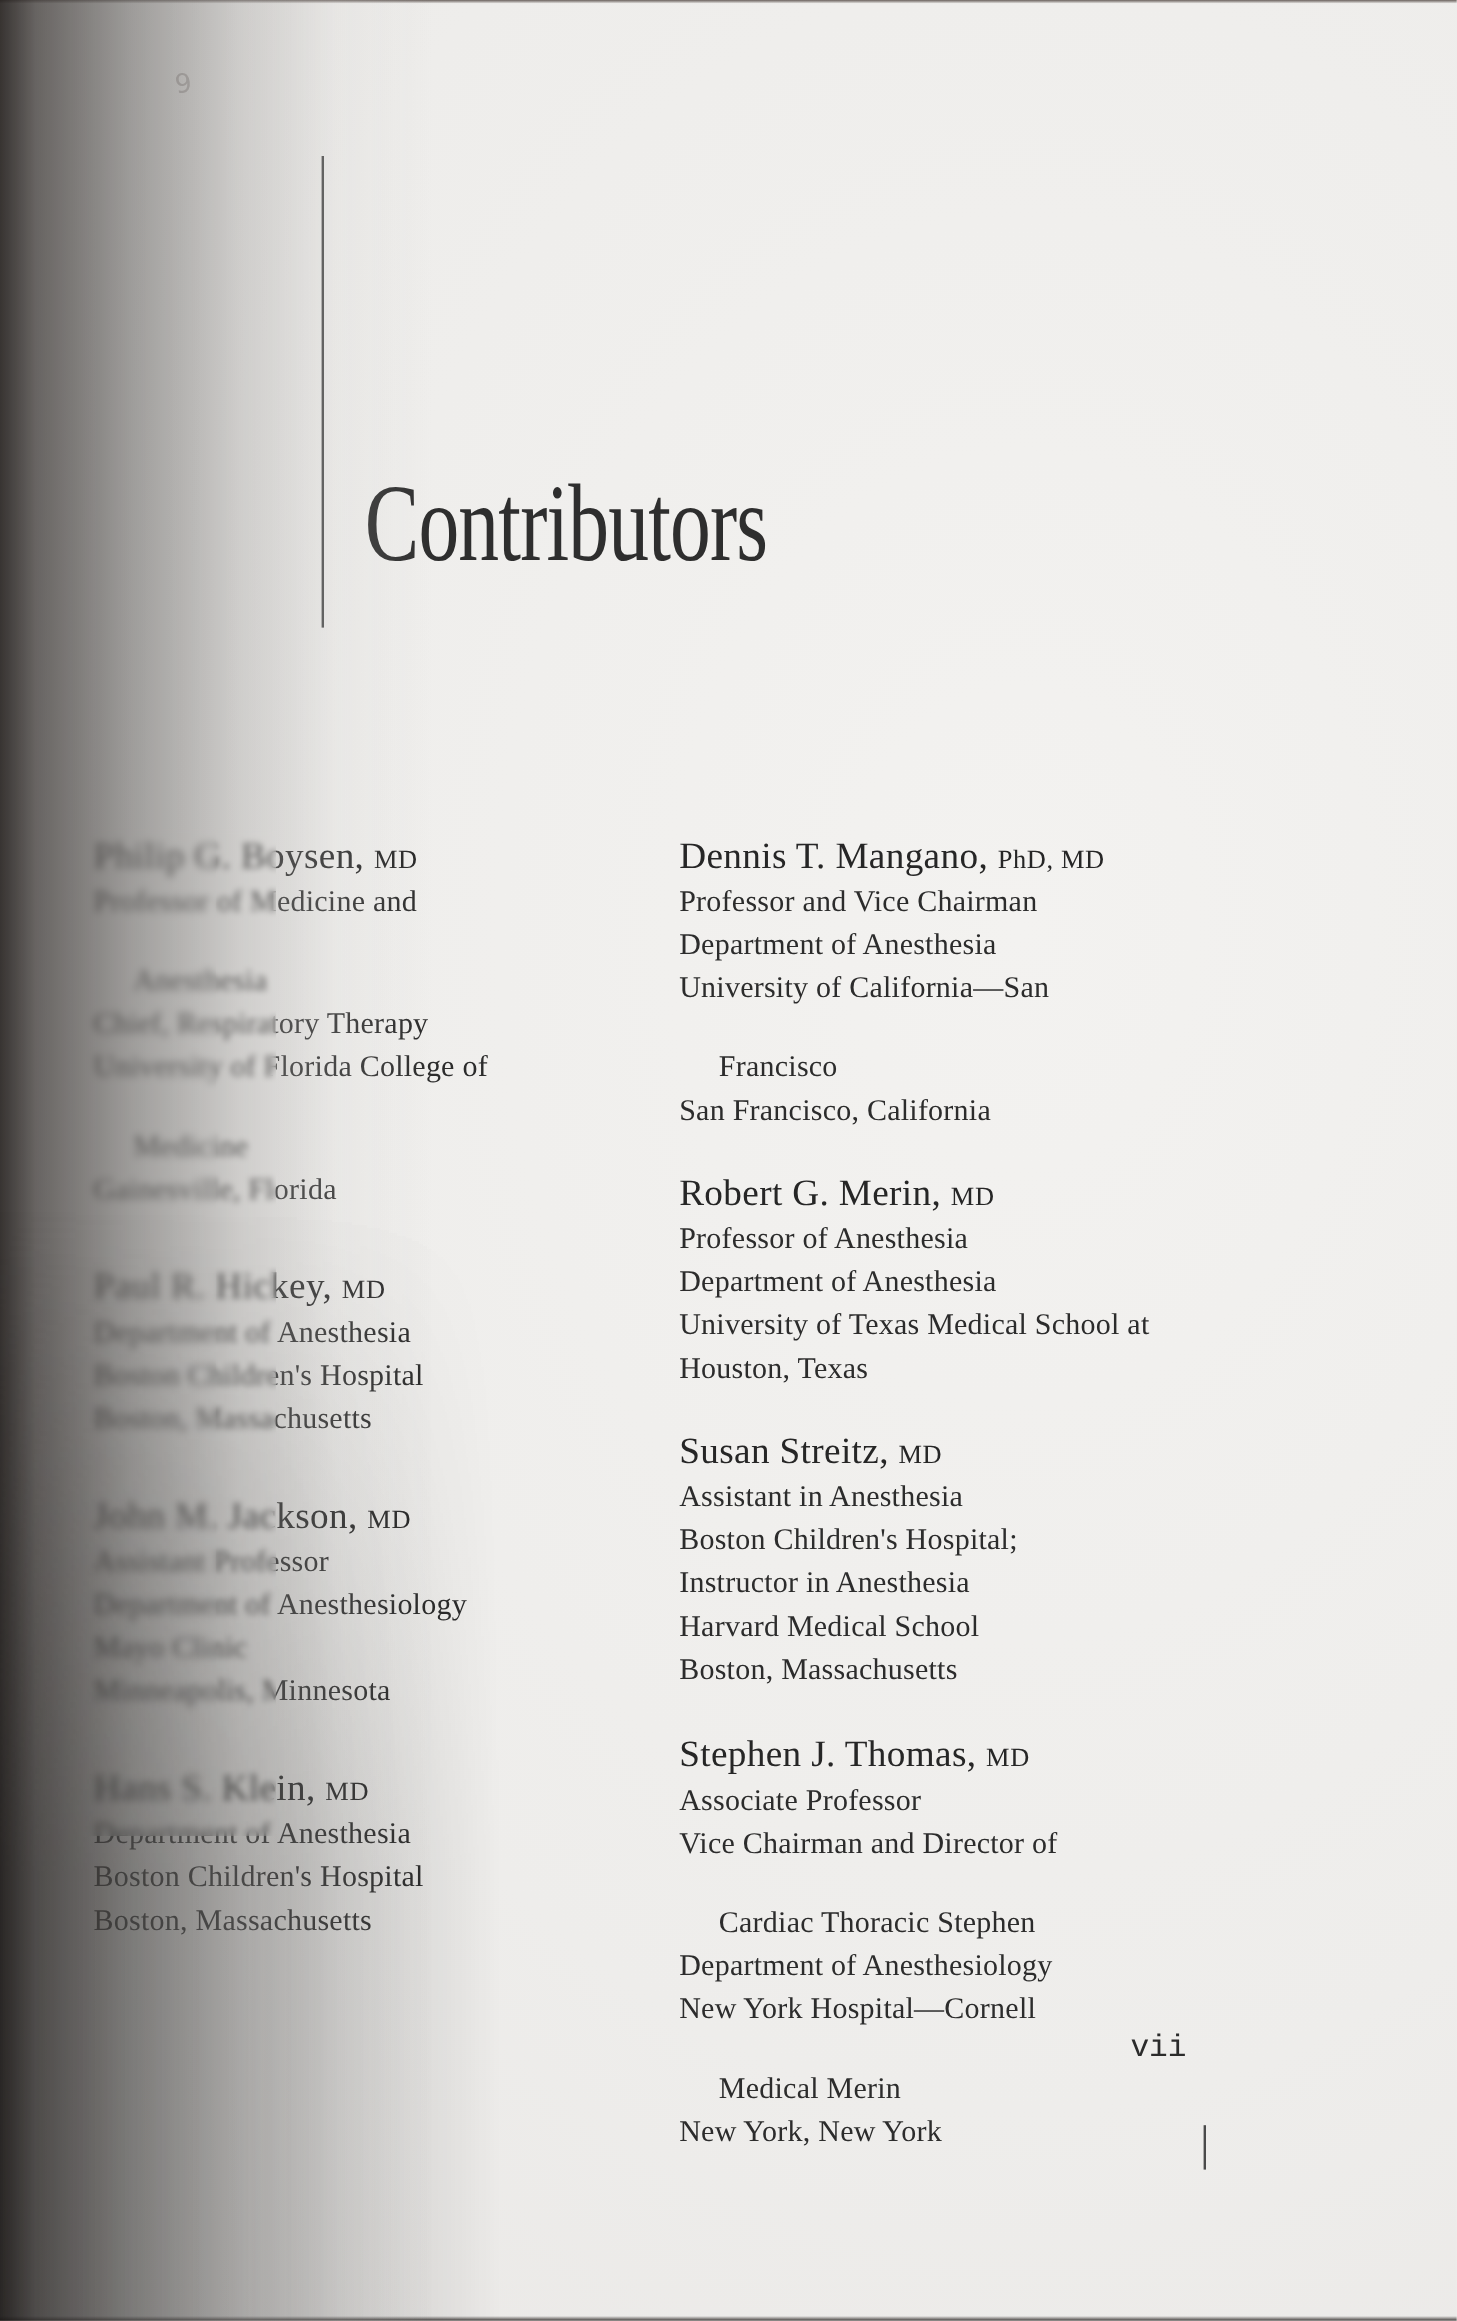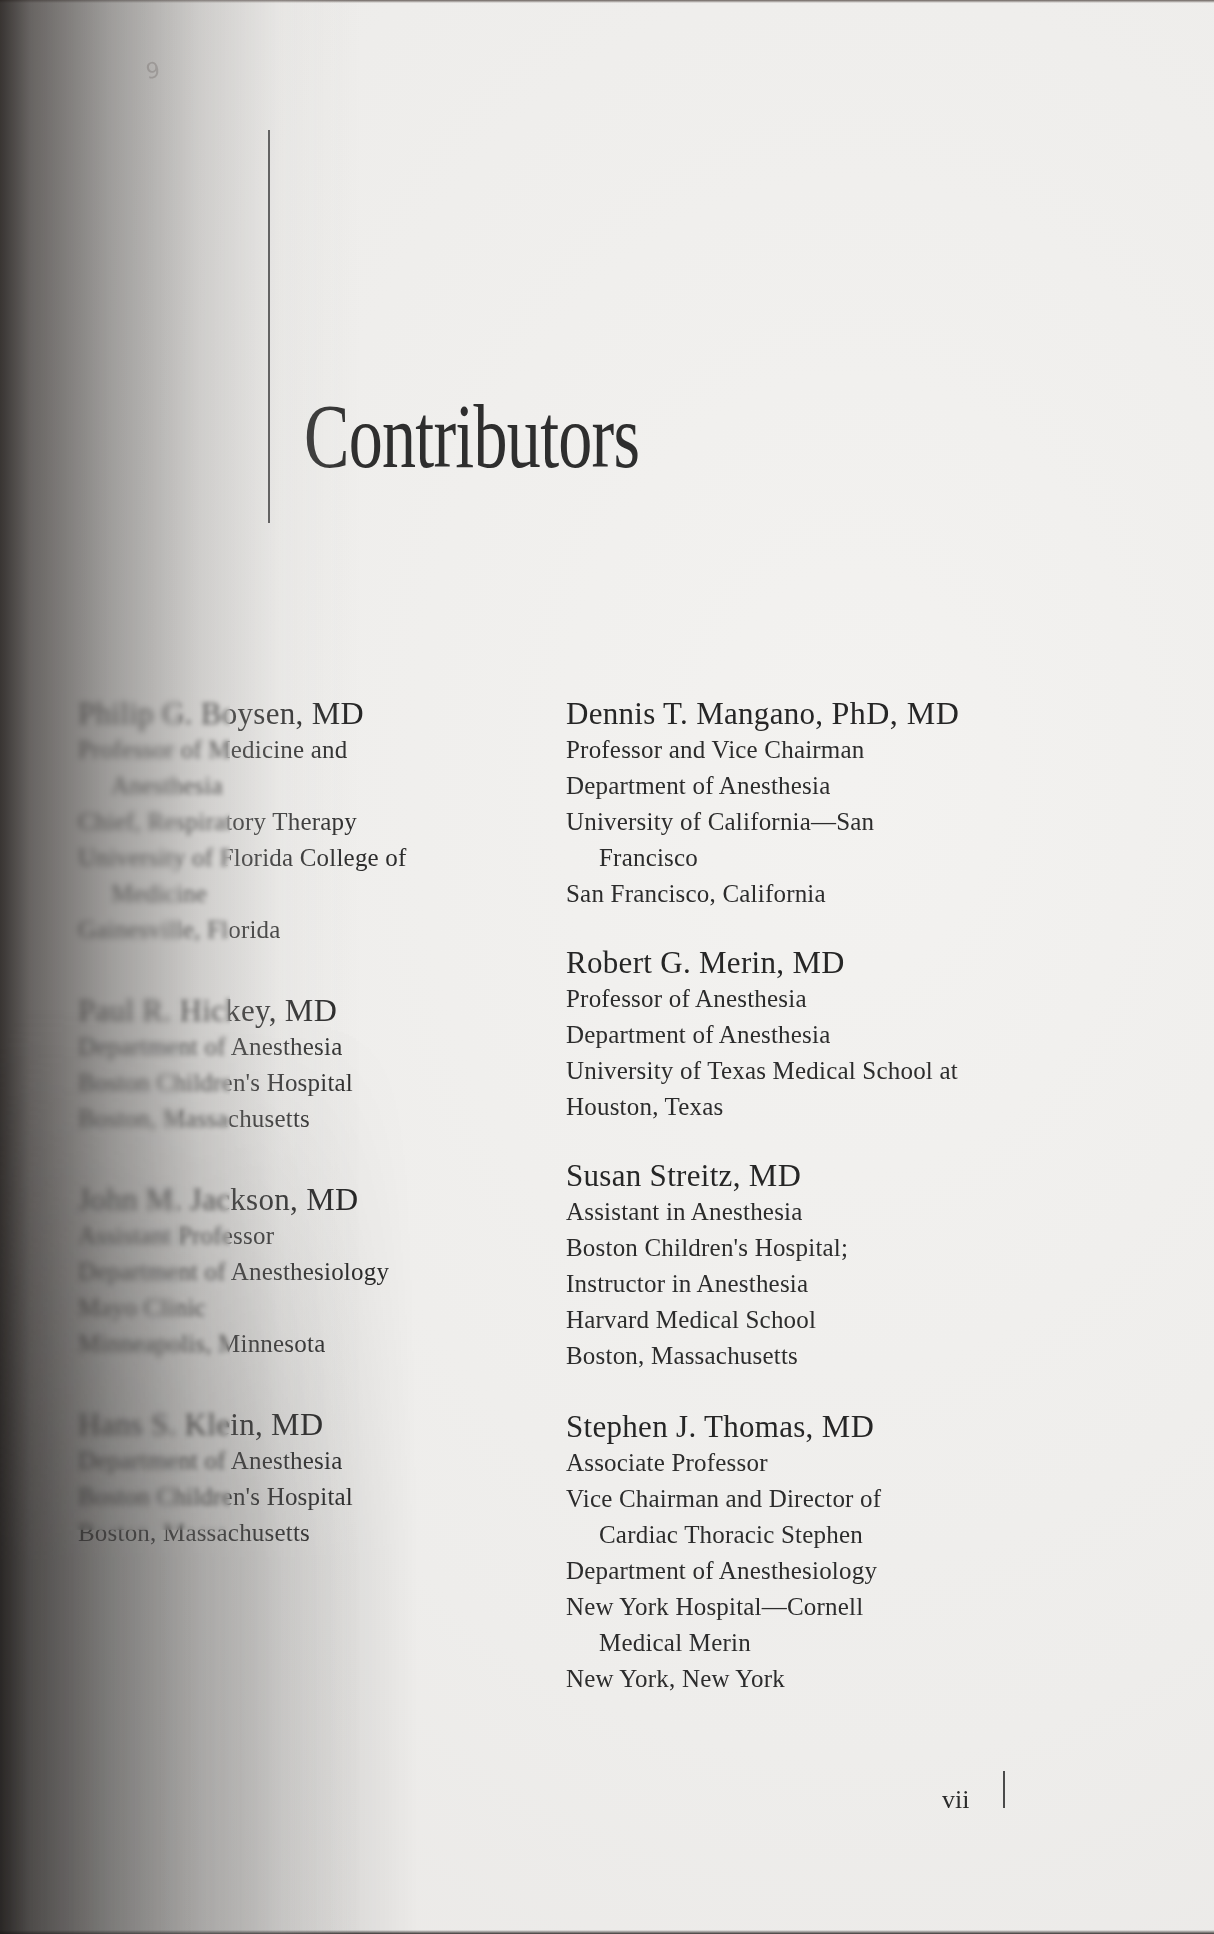--- a/index.html
+++ b/index.html
@@ -32,26 +32,26 @@
 
   .col { position: absolute; }
   .col-left { left: 78px; top: 695px; width: 420px; }
   .col-right { left: 566px; top: 695px; width: 470px; }
 
   .entry { margin: 0; }
   .entry-name {
     font-family: "Liberation Serif", serif; font-size: 31px; line-height: 36px; color: #262626;
     white-space: nowrap; letter-spacing: 0.3px;
   }
-  .entry-cred { font-size: 32px; letter-spacing: 0.5px; }
+  .entry-cred { font-size: 22px; letter-spacing: 0.5px; }
   .entry-line {
     font-family: "Liberation Serif", serif; font-size: 25px; line-height: 36px; color: #2c2c2c;
     white-space: nowrap; letter-spacing: 0.2px;
   }
-  .entry-line.indent { padding-left: 33px; }
+  .entry-line.indent { padding-left: 33px; margin-top: 30px; }
 
   .gutter-shadow {
     position: absolute; left: 0; top: 0; bottom: 0; width: 600px; pointer-events: none;
     background:
       linear-gradient(90deg,
         rgba(40,36,34,0.92) 0px,
         rgba(70,66,64,0.80) 30px,
         rgba(110,108,106,0.62) 110px,
         rgba(160,158,156,0.40) 200px,
         rgba(205,204,202,0.18) 280px,
@@ -62,21 +62,21 @@
     background:
       linear-gradient(180deg, rgba(0,0,0,0) 0%, rgba(0,0,0,1) 60%);
     -webkit-mask-image: linear-gradient(90deg, rgba(0,0,0,0.55) 0px, rgba(0,0,0,0.35) 260px, rgba(0,0,0,0) 420px);
     mask-image: linear-gradient(90deg, rgba(0,0,0,0.55) 0px, rgba(0,0,0,0.35) 260px, rgba(0,0,0,0) 420px);
     opacity: 0.45;
   }
 
   .blur-zone { position: absolute; left: 60px; top: 690px; width: 170px; height: 840px; backdrop-filter: blur(2.5px); -webkit-backdrop-filter: blur(2.5px); pointer-events: none; }
   .blur-zone-2 { position: absolute; left: 60px; top: 690px; width: 120px; height: 840px; backdrop-filter: blur(2px); -webkit-backdrop-filter: blur(2px); pointer-events: none; }
 
-  .folio { position: absolute; left: 942px; top: 1785px; font-family: Liberation Serif, serif; font-size: 26px; color: #2b2b2b; }
+  .folio { position: absolute; left: 942px; top: 1691px; font-family: Liberation Mono, monospace; font-size: 26px; color: #2b2b2b; }
   .folio-rule { position: absolute; left: 1003px; top: 1771px; width: 2px; height: 37px; background: #4a4a4a; }
 </style>
 </head>
 <body>
 
 <div class="page">
   <div class="top-edge"></div>
   <div class="bottom-edge"></div>
 
   <div class="pencil-mark">9</div>

